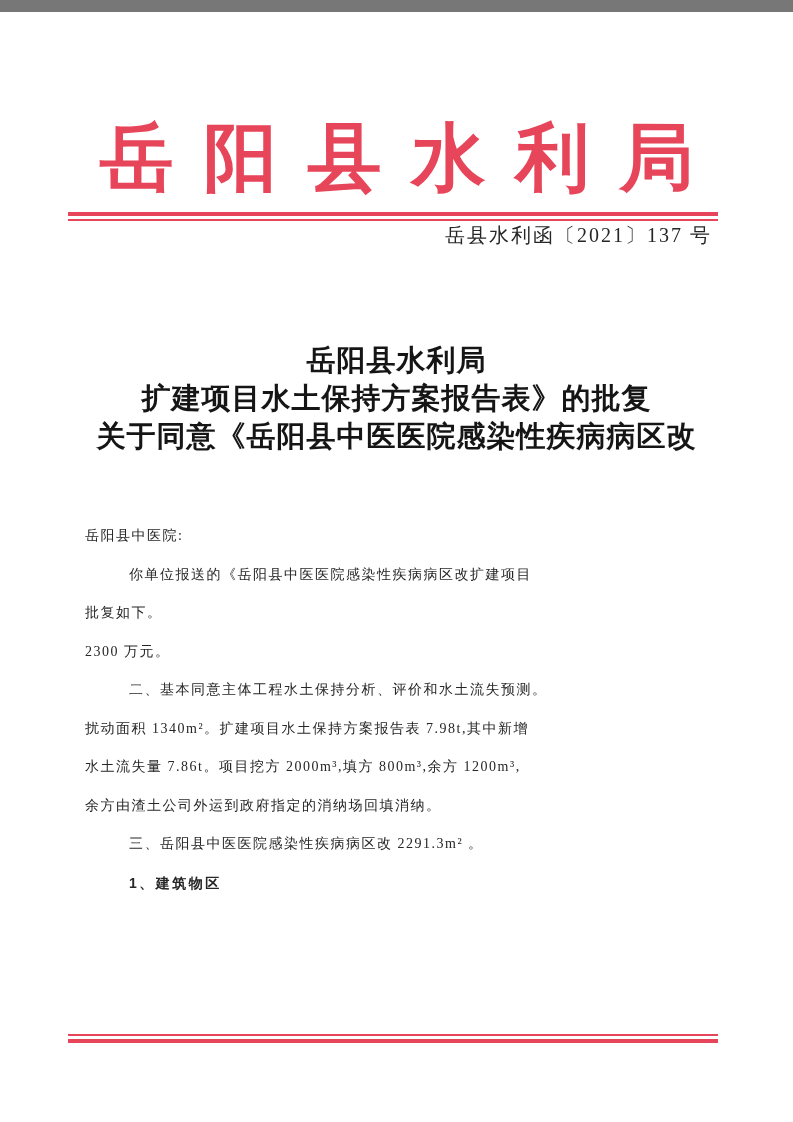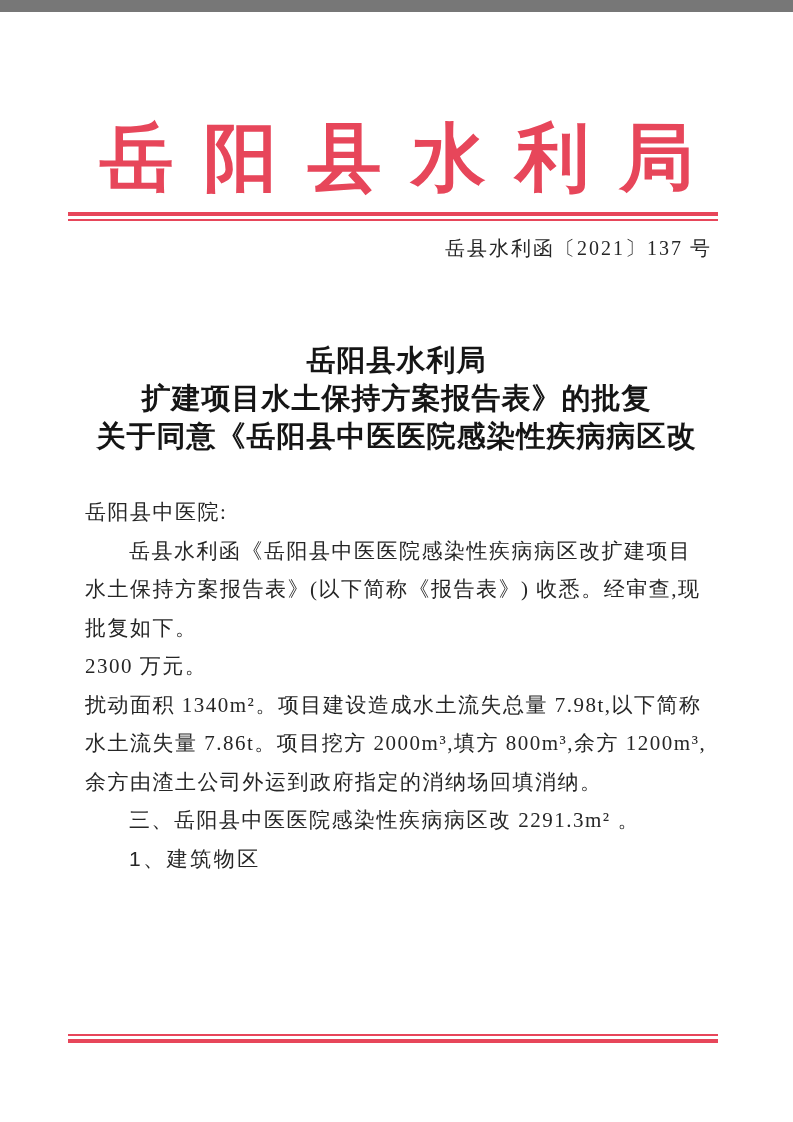--- a/index.html
+++ b/index.html
@@ -23,53 +23,53 @@
     letter-spacing: 30px;
     text-indent: 30px;
     white-space: nowrap;
     line-height: 100px;
   }
   .rule-head { position: absolute; left: 68px; top: 200px; width: 650px; }
   .rule-head .rule-thick { height: 4px; background: var(--accent); }
   .rule-head .rule-thin  { height: 2px; background: var(--accent); margin-top: 3px; }
   .doc-number {
     position: absolute;
-    top: 221px; left: 68px; width: 644px;
+    top: 208px; left: 68px; width: 644px;
     text-align: right;
     font-size: 20px;
     letter-spacing: 2px;
     color: var(--ink);
     line-height: 30px;
   }
   
   .doc-title {
     position: absolute;
     top: 329px; left: 40px; width: 713px;
     text-align: center;
     color: #151515;
     font-weight: bold;
     font-size: 29px;
     line-height: 38px;
     letter-spacing: 1px;
   }
   
   .doc-body {
     position: absolute;
-    top: 481px; left: 85px; width: 628px;
-    font-size: 21px;
+    top: 505px; left: 85px; width: 628px;
+    font-size: 14px;
     line-height: 38.5px;
     letter-spacing: 1.5px;
     color: var(--ink);
     text-align: justify;
   }
   .body-line { white-space: nowrap; }
   .body-line.indent { text-indent: 44px; }
   .body-line.heading-sans {
     font-family: "Liberation Sans", "DejaVu Sans", sans-serif;
-    font-weight: normal;
+    font-weight: bold;
     letter-spacing: 2.5px;
   }
   
   .rule-foot { position: absolute; left: 68px; top: 1022px; width: 650px; }
   .rule-foot .rule-thin  { height: 2px; background: var(--accent); }
   .rule-foot .rule-thick { height: 4px; background: var(--accent); margin-top: 3px; }
 </style>
 </head>
 <body>
 
@@ -85,25 +85,25 @@
   <div class="doc-number">岳县水利函〔2021〕137 号</div>
 
   <div class="doc-title">
     <div>岳阳县水利局</div>
     <div>扩建项目水土保持方案报告表》的批复</div>
     <div>关于同意《岳阳县中医医院感染性疾病病区改</div>
   </div>
 
   <div class="doc-body">
     <div class="body-line">岳阳县中医院:</div>
-    <div class="body-line indent">岳县水利函《岳阳县中医医院感染性疾病病区改扩建项目</div>
-    <div class="body-line">水土保持方案报告表》(以下简称《报告表》) 收悉。经审查,现</div>
+    <div class="body-line indent">你单位报送的《岳阳县中医医院感染性疾病病区改扩建项目</div>
     <div class="body-line">批复如下。</div>
     <div class="body-line">2300 万元。</div>
-    <div class="body-line">扰动面积 1340m²。项目建设造成水土流失总量 7.98t,以下简称</div>
+    <div class="body-line indent">二、基本同意主体工程水土保持分析、评价和水土流失预测。</div>
+    <div class="body-line">扰动面积 1340m²。扩建项目水土保持方案报告表 7.98t,其中新增</div>
     <div class="body-line">水土流失量 7.86t。项目挖方 2000m³,填方 800m³,余方 1200m³,</div>
     <div class="body-line">余方由渣土公司外运到政府指定的消纳场回填消纳。</div>
     <div class="body-line indent">三、岳阳县中医医院感染性疾病病区改 2291.3m² 。</div>
     <div class="body-line indent heading-sans">1、建筑物区</div>
   </div>
 
   <div class="rule-foot">
     <div class="rule-thin"></div>
     <div class="rule-thick"></div>
   </div>

